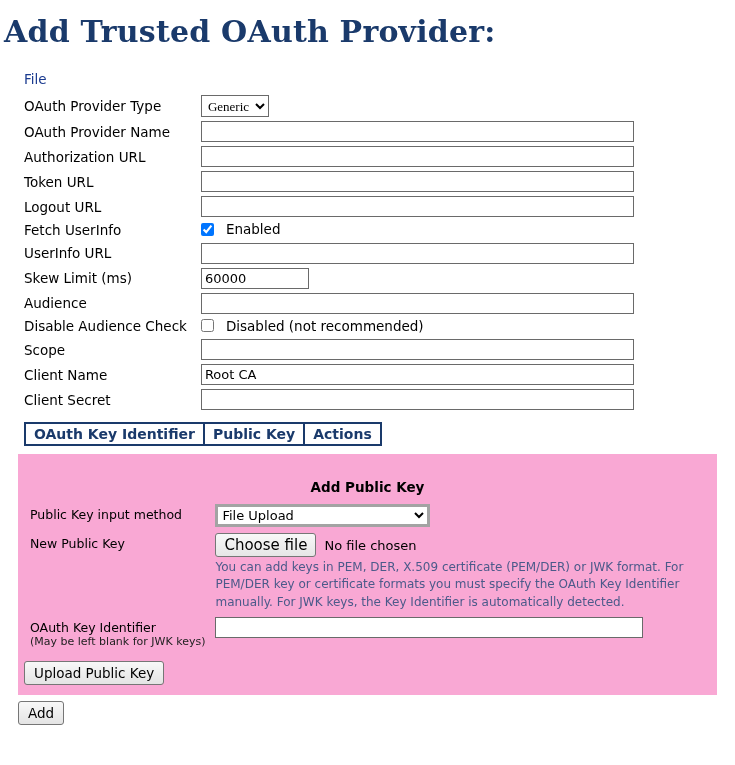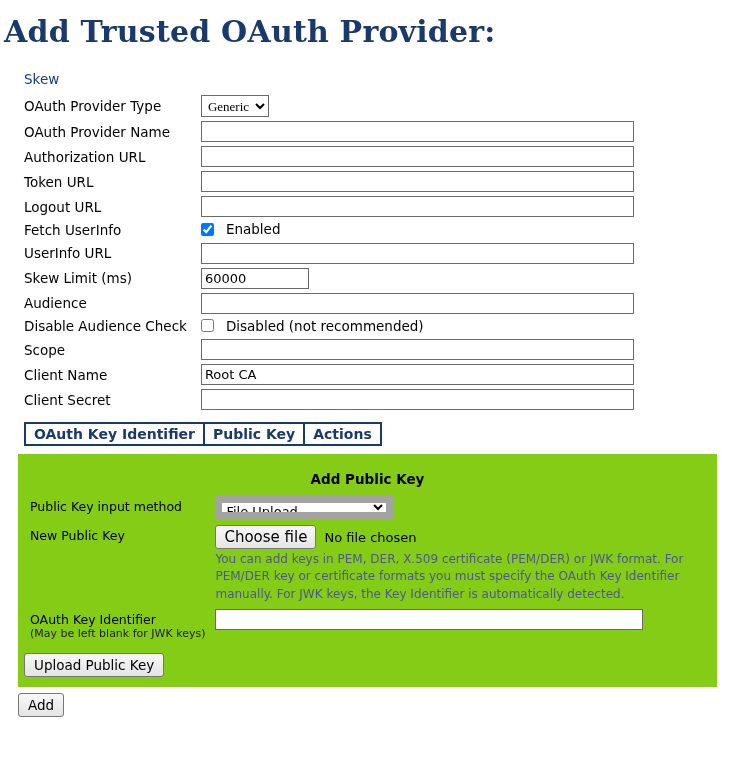--- a/index.html
+++ b/index.html
@@ -89,24 +89,24 @@
     color: #1a3a6b;
     font-weight: bold;
     font-size: 14px;
     padding: 2px 8px;
     background: #ffffff;
     text-align: left;
   }
 
   
   .panel {
-    background: #84cc16;
+    background: #f9a8d4;
     margin: 8px 0 0 18px;
     width: 699px;
-    padding: 14px 0 10px 0;
+    padding: 22px 0 10px 0;
     box-sizing: border-box;
   }
   .panel-title {
     text-align: center;
     font-weight: bold;
     font-size: 13.5px;
     padding: 3px 0 6px 0;
     color: #000;
   }
   table.panel-form {
@@ -123,23 +123,23 @@
     padding-top: 6px;
   }
   .sub-note {
     font-size: 11px;
     color: #222;
     display: block;
   }
   select.filemethod {
     font-size: 13px;
     font-family: "DejaVu Sans", "Liberation Sans", sans-serif;
-    width: 178px;
+    width: 215px;
     height: 23px;
-    border: 7px solid #a3a3a3;
+    border: 3px solid #a3a3a3;
     background: #ffffff;
   }
   .file-row {
     display: flex;
     align-items: center;
     gap: 8px;
   }
   .choose-file {
     border: 1px solid #767676;
     background: linear-gradient(#f8f8f8, #e6e6e6);
@@ -182,21 +182,21 @@
   .upload-btn-wrap { margin: 10px 0 0 6px; }
   .add-btn-wrap { margin: 6px 0 0 18px; }
 </style>
 </head>
 <body>
 
 
 
 <h1 id="page-title">Add Trusted OAuth Provider:</h1>
 
-<a href="#" class="back-link">Skew</a>
+<a href="#" class="back-link">File</a>
 
 <table class="form">
   <tbody>
 
     <tr>
       <td class="label">OAuth Provider Type</td>
       <td>
         <select class="sel">
           <option>Generic</option>
         </select>

